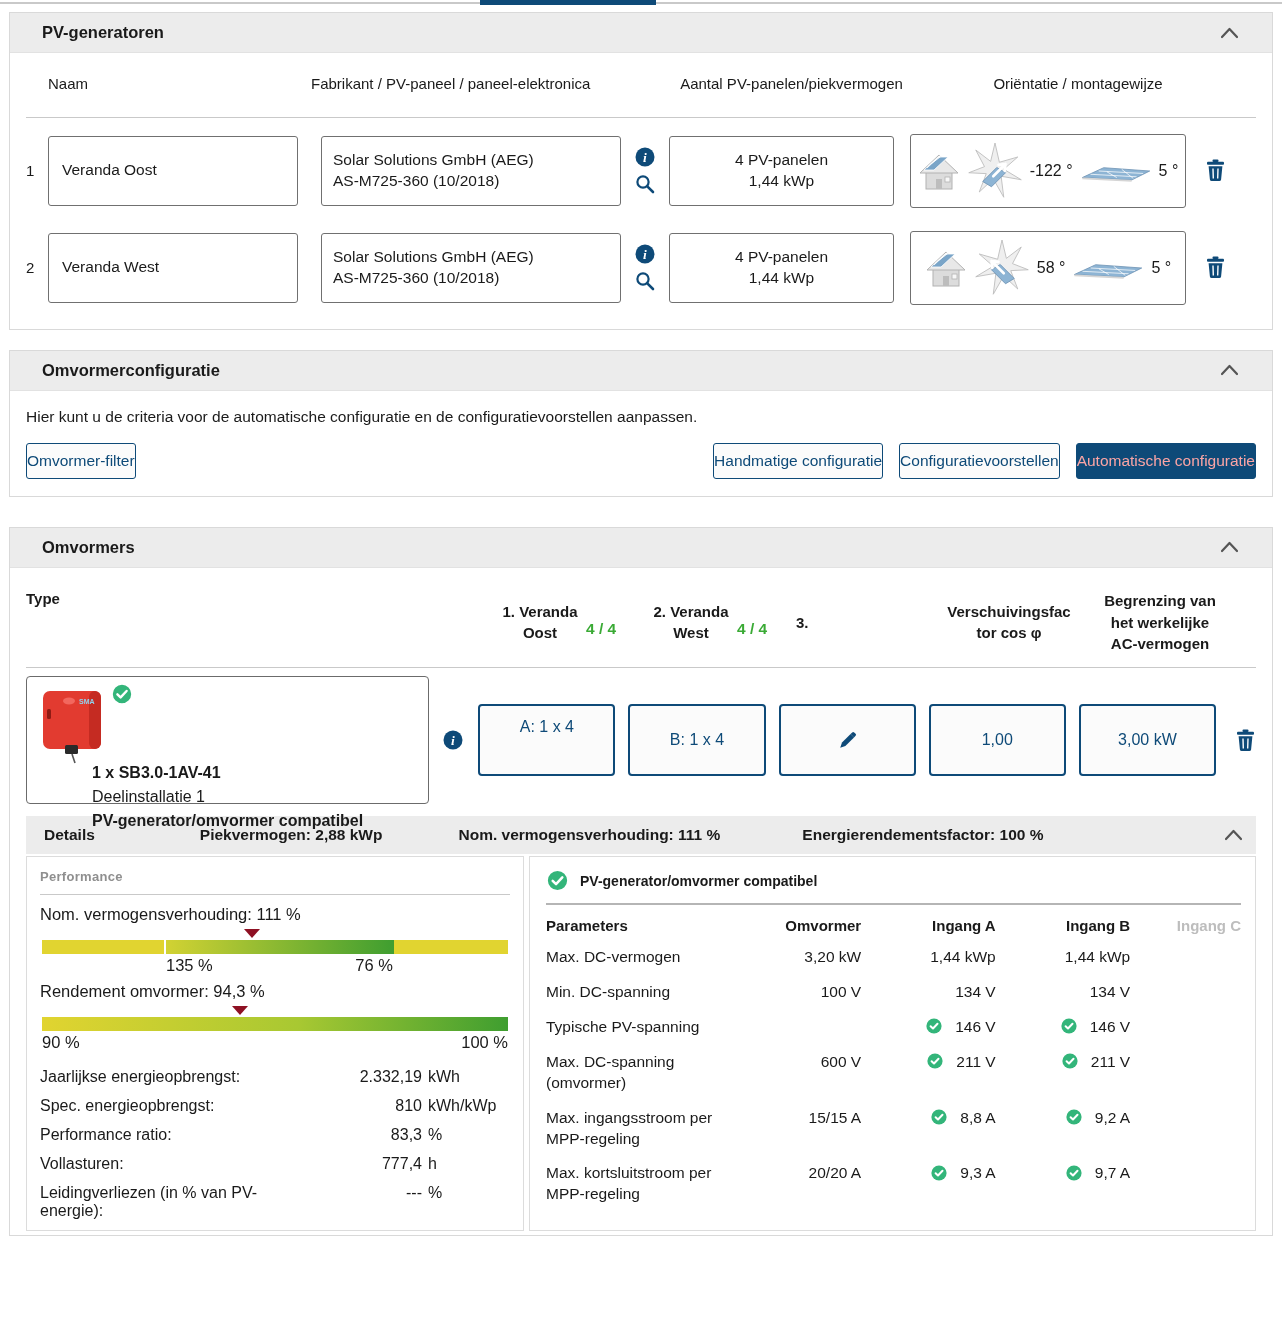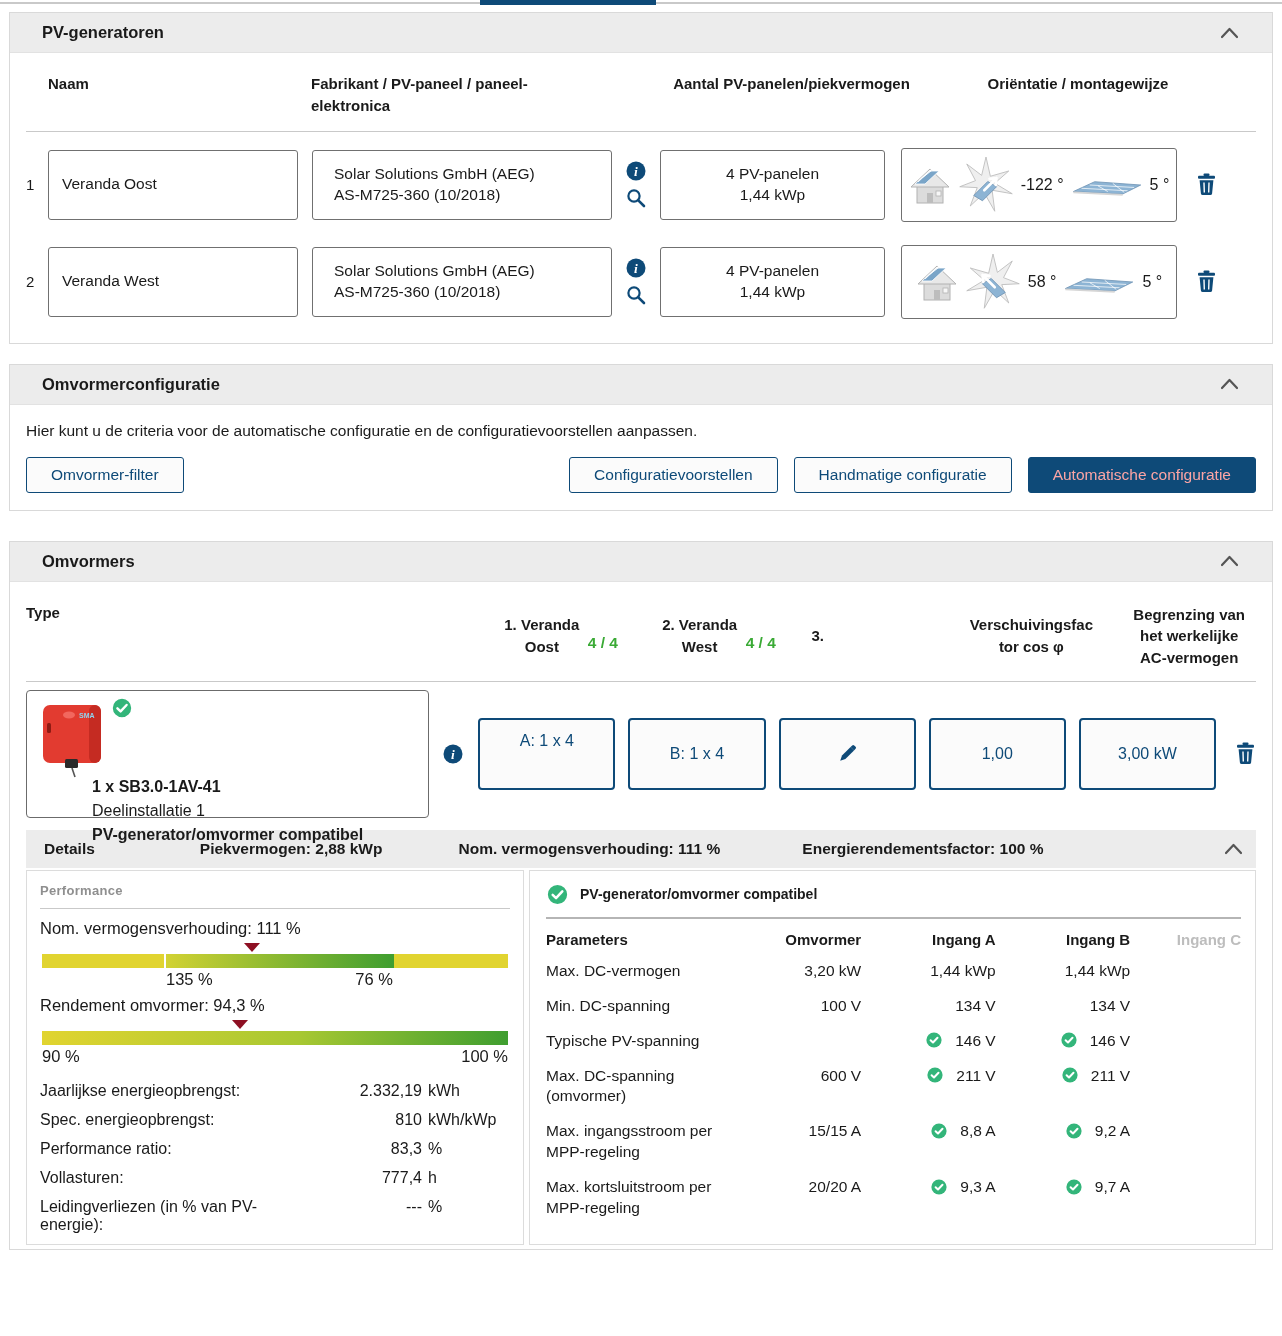--- a/index.html
+++ b/index.html
@@ -22,57 +22,57 @@
   .sec3 { margin-top: 30px; }
   .sec-head {
     display:flex; justify-content:space-between; align-items:center;
     background:#ececec; padding: 10px 32px; border-bottom: 1px solid #e2e2e2;
   }
   .sec-title { font-weight: bold; font-size: 16.5px; }
   .chev { display:flex; align-items:center; cursor:pointer; padding:2px; }
 
   
   .pv-content { padding: 0 16px 24px 16px; }
-  .pv-cols { display:flex; align-items:flex-start; padding: 20px 0 14px 0; border-bottom:1px solid #c9c9c9; font-weight:bold; font-size:15px; line-height:1.45; }
+  .pv-cols { display:flex; align-items:flex-start; padding: 20px 0 22px 0; border-bottom:1px solid #c9c9c9; font-weight:normal; font-size:15px; line-height:1.45; }
   .hc-naam { width:250px; margin-left:22px; }
   .hc-fab  { width:290px; margin-left:13px; }
   .hc-sp   { width:58px; }
   .hc-aantal { width:265px; text-align:center; }
   .hc-orient { width:276px; margin-left:16px; text-align:center; }
   .pv-row { display:flex; align-items:center; margin-top:16px; }
   .row-num { width:22px; font-size:15px; }
   .fbox {
     border:1.5px solid #707070; border-radius:3px; background:#fff;
     height:70px; display:flex; flex-direction:column; justify-content:center;
     font-size:15.5px; line-height:1.35;
   }
   .name-input { width:250px; padding-left:13px; }
-  .panel-box { width:300px; margin-left:14px; padding-left:21px; }
+  .panel-box { width:300px; margin-left:23px; padding-left:11px; }
   .icon-col { width:48px; display:flex; flex-direction:column; align-items:center; gap:7px; }
   .count-box { width:225px; text-align:center; }
   .orient-box { width:276px; margin-left:16px; flex-direction:row !important; align-items:center; gap:6px; padding:0 8px; height:74px; }
   .orient-box .deg { font-size:16px; white-space:nowrap; }
   .trash-btn { margin-left:19px; cursor:pointer; display:flex; }
   .add-btn {
     margin: 20px 0 0 0; display:inline-flex; align-items:center;
     border:1.5px solid #0e4a78; color:#0e4a78; background:#fbfbfb;
     border-radius:3px; padding: 8px 17px; font-size:15.5px; cursor:pointer;
   }
 
   
   .cfg-desc { padding: 17px 16px 2px 16px; font-size:15.5px; }
   .cfg-buttons { display:flex; align-items:center; padding: 15px 16px 17px 16px; }
-  .btn { border:1.5px solid #0e4a78; color:#0e4a78; background:#fbfbfb; border-radius:3px; padding: 8px 24px; font-size:15.5px; cursor:pointer; white-space:nowrap; }
+  .btn { border:1.5px solid #0e4a78; color:#0e4a78; background:#fbfbfb; border-radius:3px; padding: 8px 0; font-size:15.5px; cursor:pointer; white-space:nowrap; }
   .btn + .btn { margin-left:16px; }
   .btn-primary { background:#0e4a78; color:#fca5a5; }
   .cfg-spacer { flex:1; }
 
   
   .inv-content { padding: 0 16px 0 16px; }
-  .inv-grid { display:flex;gap:16px; }
+  .inv-grid { display:flex; }
   .col-type { width:405px; }
   .col-info { width:50px; display:flex; justify-content:center; }
   .colc { width:138px; margin-left:13px; display:flex; flex-direction:row; align-items:center; }
   .inv-headrow { padding: 22px 0 12px 0; border-bottom:1px solid #c9c9c9; font-weight:bold; font-size:15px; }
   .inv-headrow .colc { text-align:center; line-height:1.45; }
   .hdr-narrow { width:92px; text-align:center; }
   .hdr-wrap { width:124px; text-align:center; overflow-wrap:anywhere; }
   .sub-green { color:#3aaa35; font-weight:bold; margin-top:14px; font-size:15.5px; }
   .inv-row { display:flex; align-items:center; margin-top:8px; }
   .type-box {
@@ -338,22 +338,22 @@
     <span class="chev">
         <svg width="17" height="12">
           <use href="#i-chevron-up"></use>
         </svg>
       </span>
   </div>
   <p class="cfg-desc">Hier kunt u de criteria voor de automatische configuratie en de configuratievoorstellen aanpassen.</p>
   <div class="cfg-buttons">
     <button class="btn">Omvormer-filter</button>
     <span class="cfg-spacer"></span>
+    <button class="btn">Handmatige configuratie</button>
     <button class="btn">Configuratievoorstellen</button>
-    <button class="btn">Handmatige configuratie</button>
     <button class="btn btn-primary">Automatische configuratie</button>
   </div>
 </div>
 
 <div class="section sec3">
   <div class="sec-head">
     <span class="sec-title">Omvormers</span>
     <span class="chev">
         <svg width="17" height="12">
           <use href="#i-chevron-up"></use>

